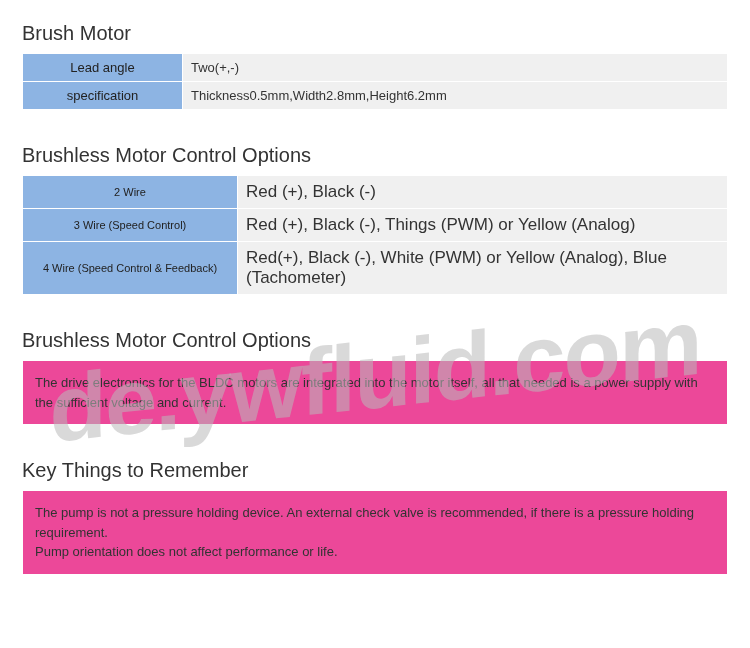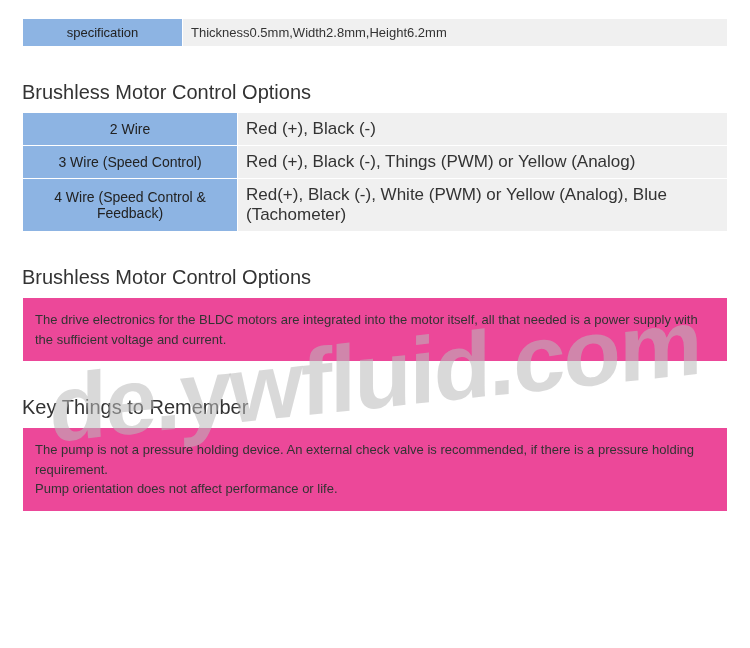--- a/index.html
+++ b/index.html
@@ -43,21 +43,21 @@
       background: #8db4e3;
       text-align: center;
       color: #222;
       width: 160px;
     }
     .tbl td.value {
       background: #f0f0f0;
     }
     .tbl2 td.label {
       width: 215px;
-      font-size: 14px;
+      font-size: 11px;
     }
     .tbl2 td.value {
       font-size: 17px;
     }
     .para-box {
       background: #ec4899;
       padding: 12px 12px;
       font-size: 13px;
       color: #333;
       line-height: 1.5;
@@ -76,22 +76,27 @@
       white-space: nowrap;
       pointer-events: none;
       z-index: 50;
     }
   </style>
 </head>
 <body>
 
 <div class="content">
 
+  <div class="section-title">Brush Motor</div>
   <table class="tbl">
     <tbody>
+        <tr>
+      <td class="label">Lead angle</td>
+      <td class="value">Two(+,-)</td>
+    </tr>
     <tr>
       <td class="label">specification</td>
       <td class="value">Thickness0.5mm,Width2.8mm,Height6.2mm</td>
     </tr>
   </tbody>
     </table>
 
   <div class="section-title mt">Brushless Motor Control Options</div>
   <table class="tbl tbl2">
     <tbody>

